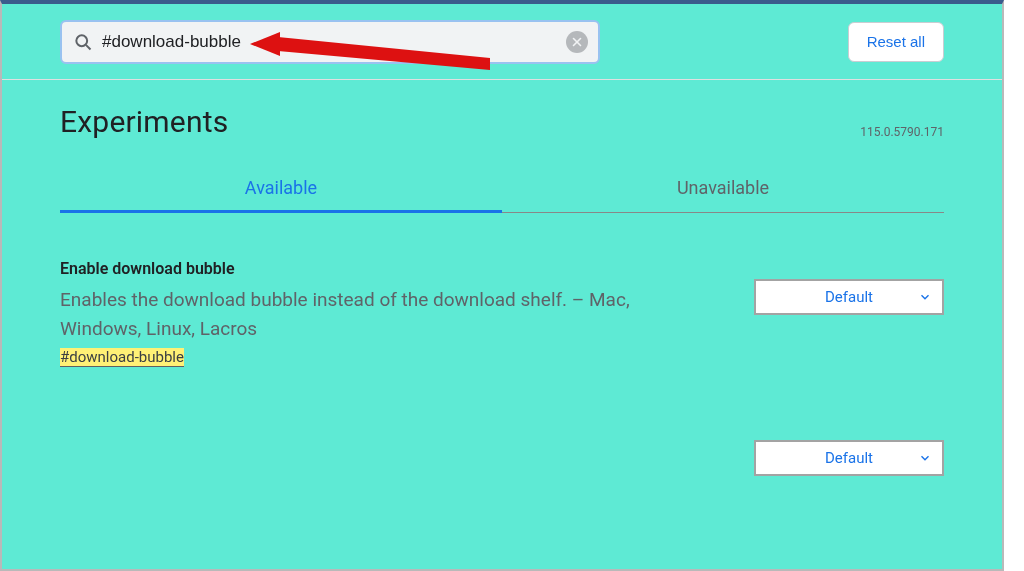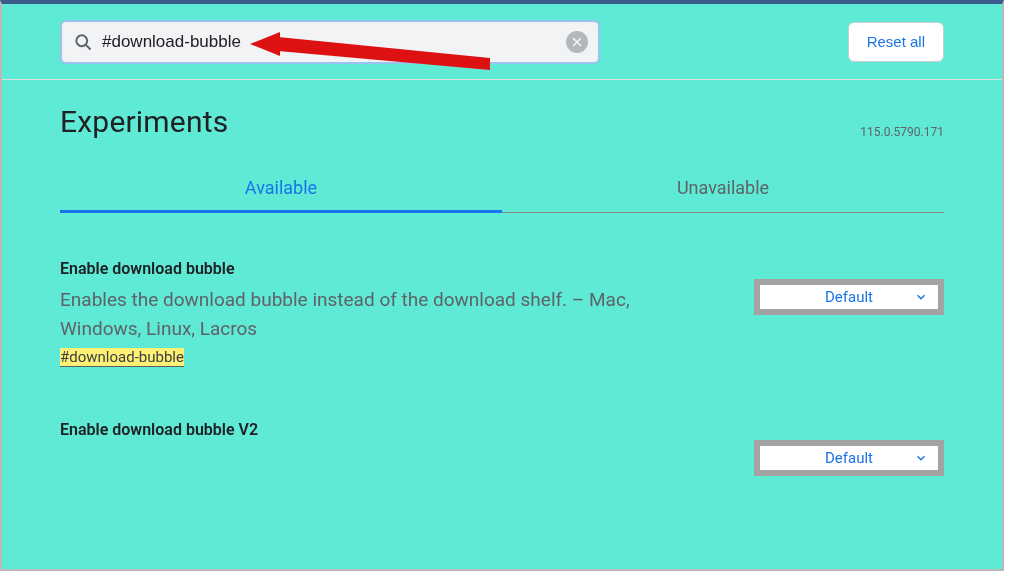--- a/index.html
+++ b/index.html
@@ -111,21 +111,21 @@
   .hl { background: #fff176; }
   .tag-line { margin-top: 4px; }
 
   .flag-select {
     flex: 0 0 190px;
     align-self: flex-start;
     margin-top: 20px;
   }
   .select-box {
     width: 190px; height: 36px;
-    border: 6px solid #a3a3a3;
+    border: 2px solid #a3a3a3;
     background: #fff;
     display: flex; align-items: center; justify-content: center;
     position: relative;
     color: #1a73e8; font-size: 15px; cursor: pointer;
   }
   .select-box .chev {
     position: absolute; right: 10px; top: 50%; transform: translateY(-50%);
     width: 14px; height: 14px; color: #1a73e8;
   }
 </style>
@@ -188,21 +188,20 @@
               <svg viewBox="0 0 24 24" width="14" height="14" fill="none" stroke="currentColor" stroke-width="2.4">
                   <polyline points="6 9 12 15 18 9"></polyline>
                 </svg>
             </span>
           </div>
         </div>
       </div>
 
       <div class="flag">
         <div class="flag-text">
-          <div class="flag-title">Enable download bubble V2</div>
         </div>
         <div class="flag-select">
           <div class="select-box">
             <span>Default</span>
             <span class="chev">
               <svg viewBox="0 0 24 24" width="14" height="14" fill="none" stroke="currentColor" stroke-width="2.4">
                   <polyline points="6 9 12 15 18 9"></polyline>
                 </svg>
             </span>
           </div>

